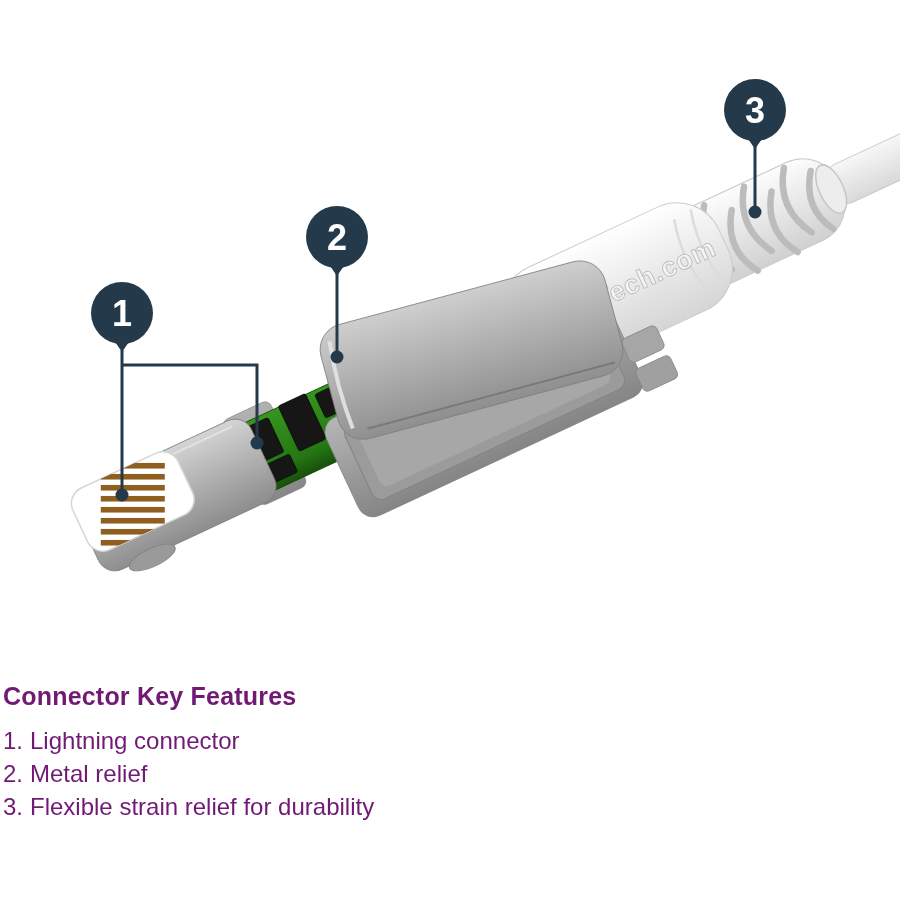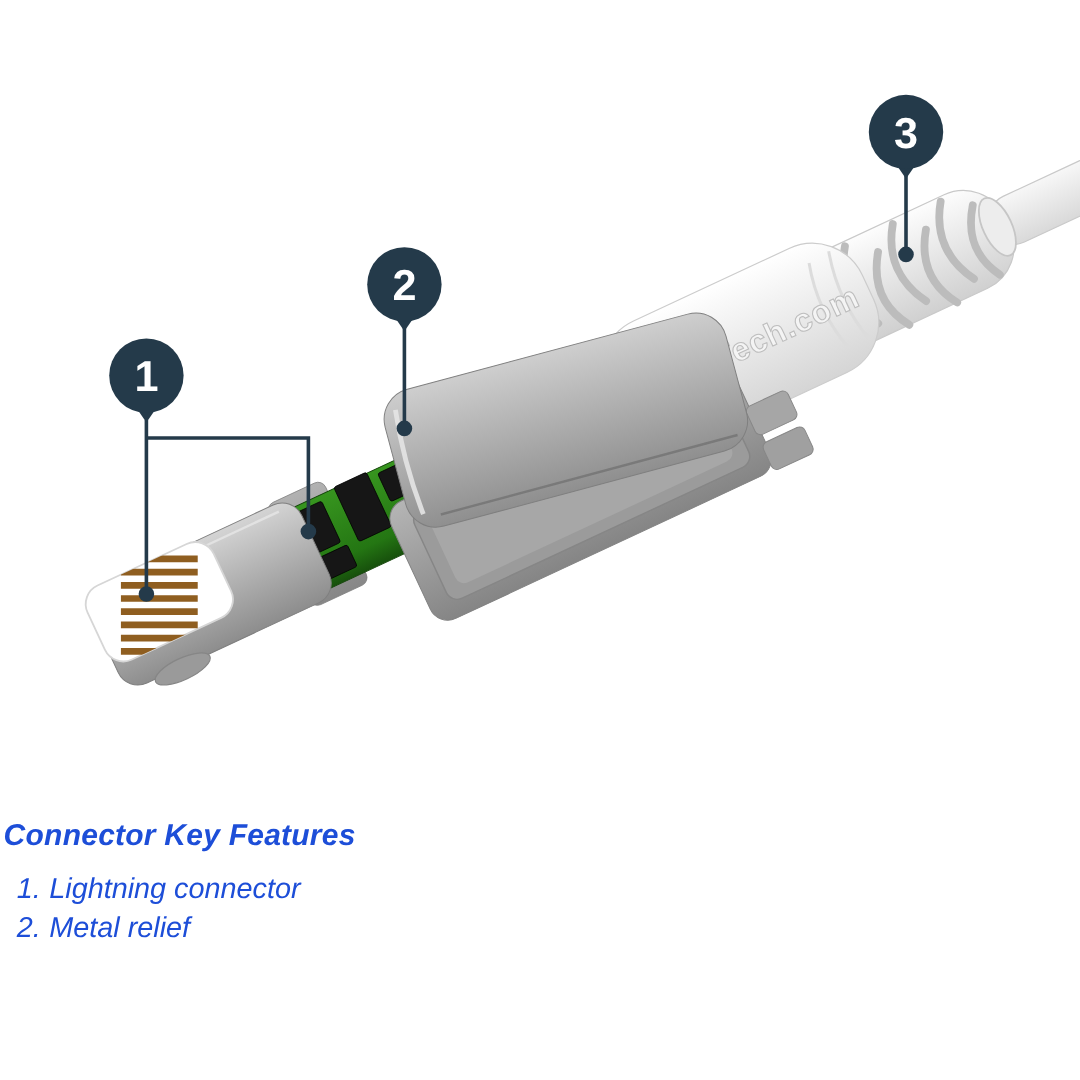--- a/index.html
+++ b/index.html
@@ -9,30 +9,29 @@
     overflow: hidden;
     font-family: "Liberation Sans", sans-serif;
   }
   .stage { position: absolute; inset: 0; width: 900px; height: 900px; }
   svg.diagram { position: absolute; top: 0; left: 0; }
 
   .features {
     position: absolute;
     left: 3px;
     top: 682px;
-    color: #1d4ed8;
-    font-style: italic;
+    color: #701a75;
   }
   .features-heading {
     font-size: 25px;
     font-weight: bold;
     letter-spacing: 0.2px;
     margin: 0 0 13px 0;
   }
-  .features-list { margin: 11px; padding: 0; list-style: none; }
+  .features-list { margin: 0; padding: 0; list-style: none; }
   .features-list li {
     font-size: 24px;
     line-height: 33px;
     white-space: nowrap;
   }
   .features-list .num { margin-right: 7px; }
 
   .badge-num {
     font-size: 36px;
     font-weight: bold;
@@ -199,15 +198,18 @@
 
   <div class="features">
     <h2 class="features-heading">Connector Key Features</h2>
     <ul class="features-list">
       <li>
         <span class="num">1.</span><span>Lightning connector</span>
       </li>
       <li>
         <span class="num">2.</span><span>Metal relief</span>
       </li>
+      <li>
+        <span class="num">3.</span><span>Flexible strain relief for durability</span>
+      </li>
     </ul>
   </div>
 </div>
 
 </body></html>

